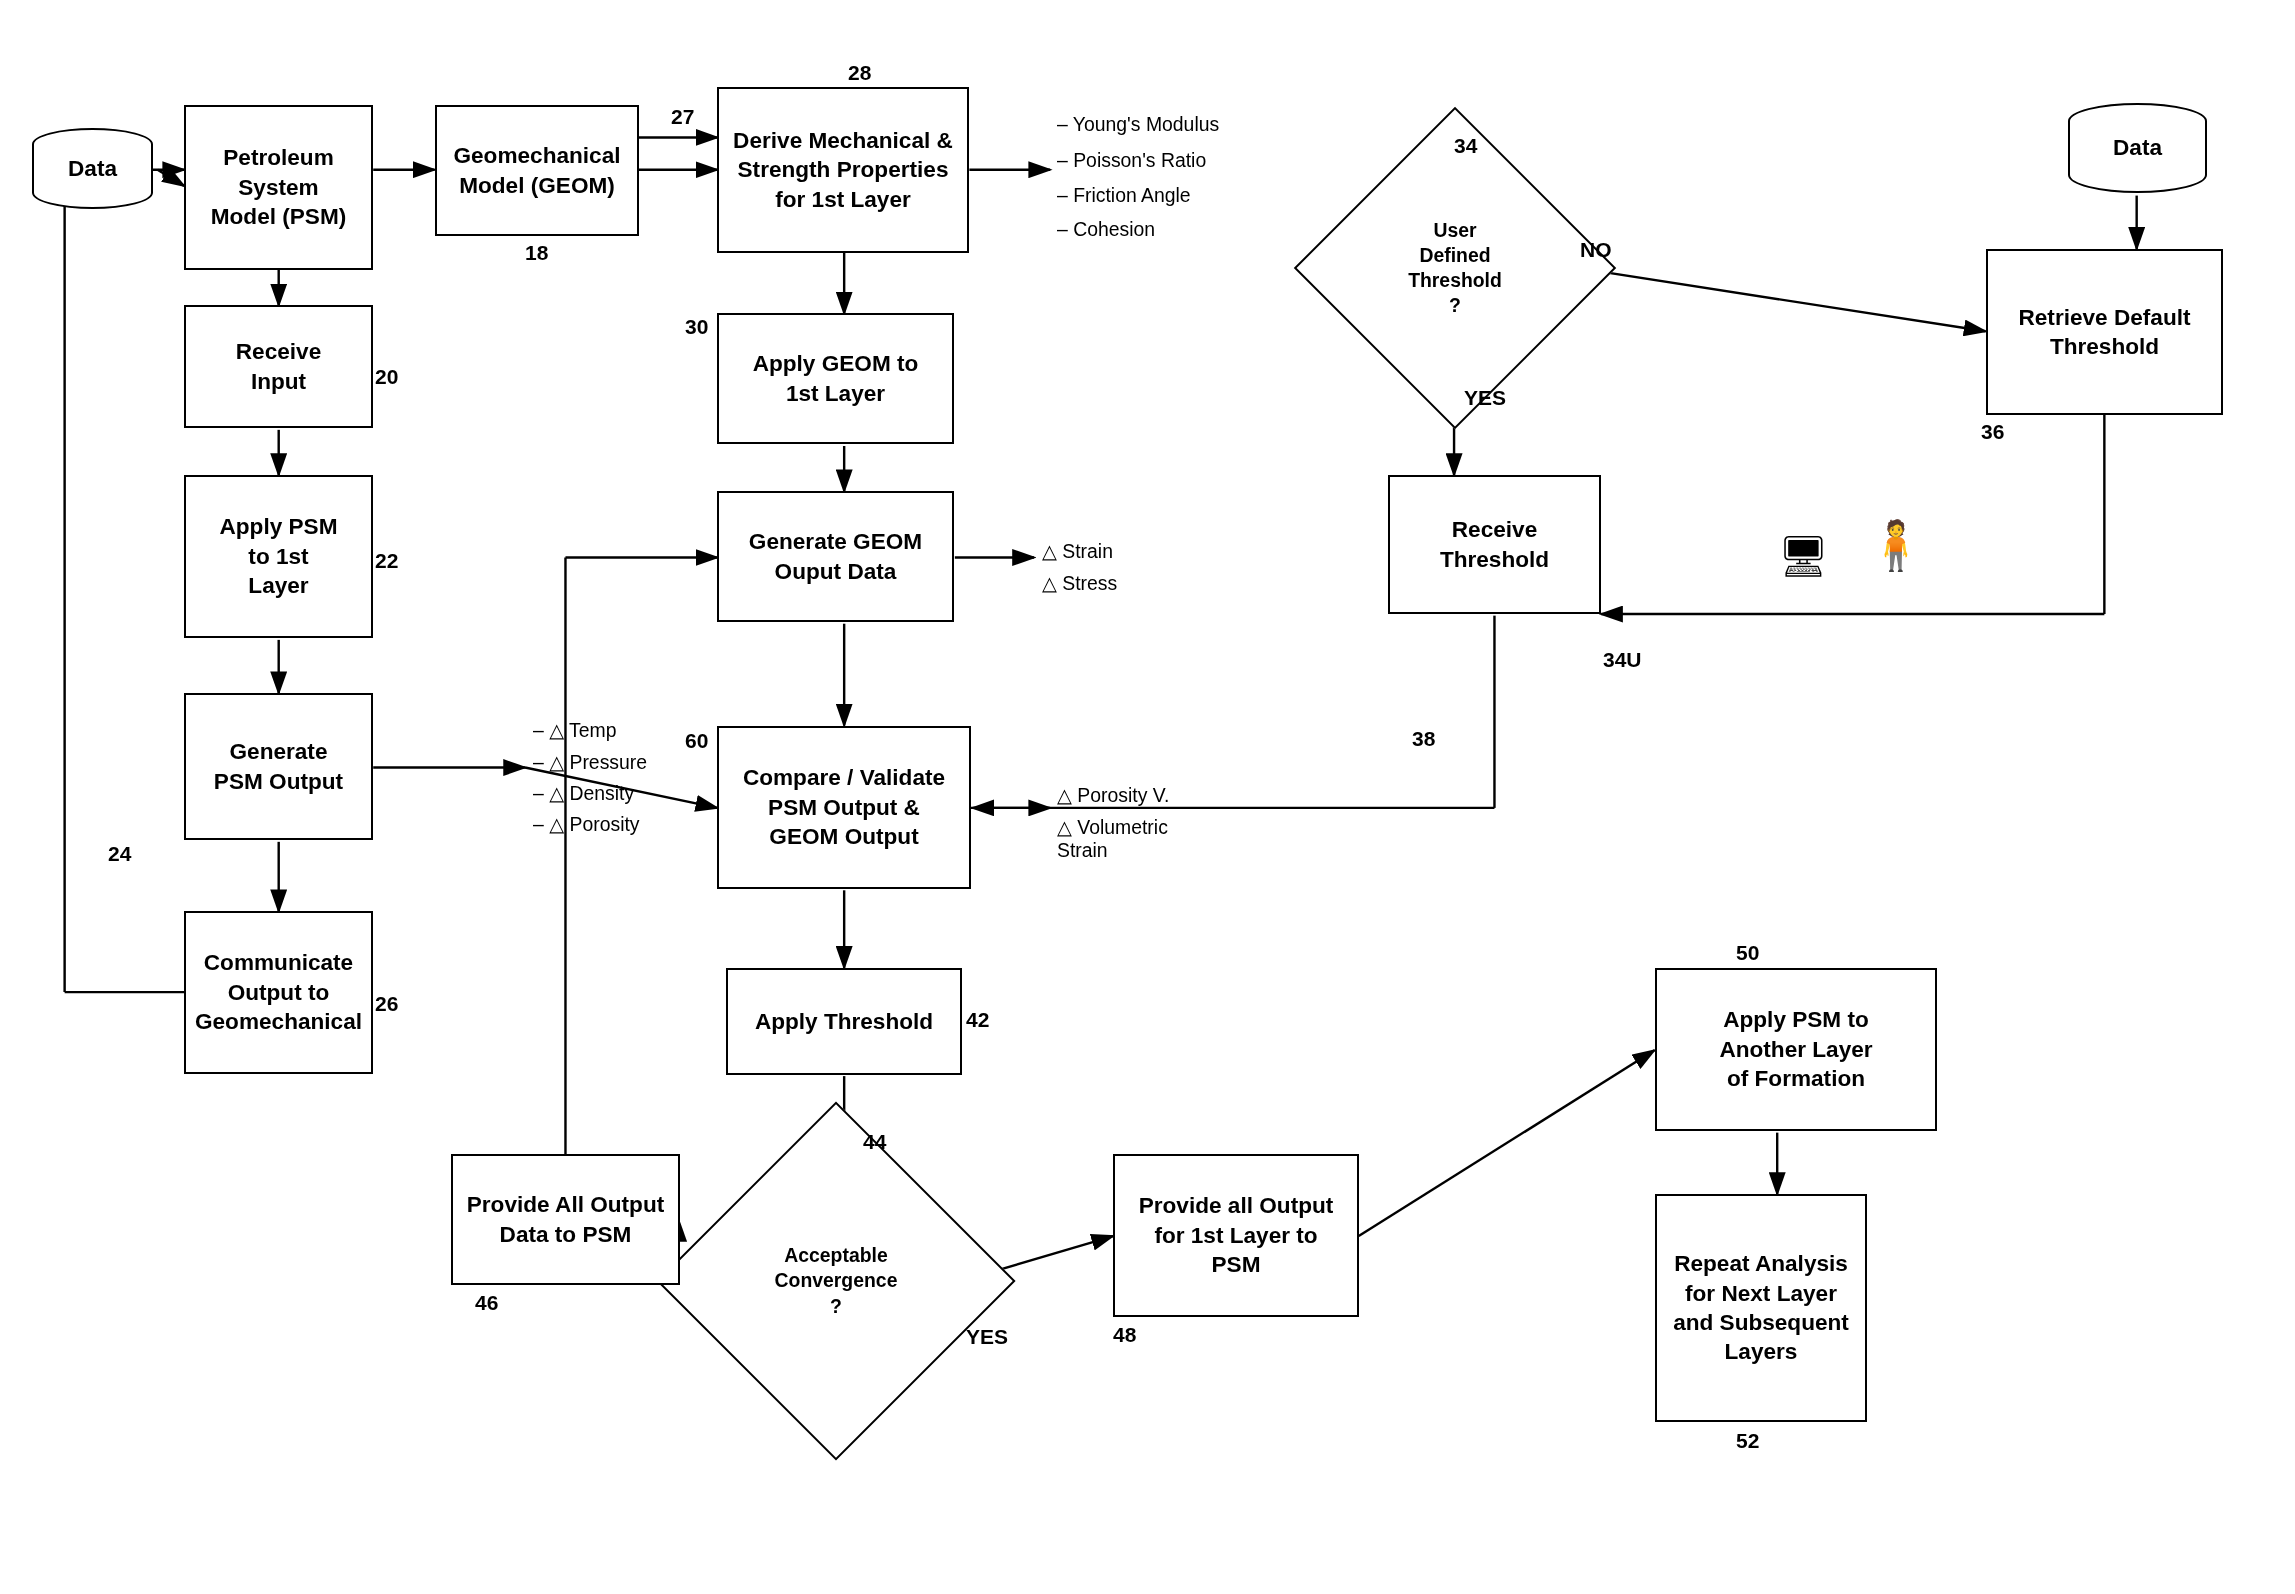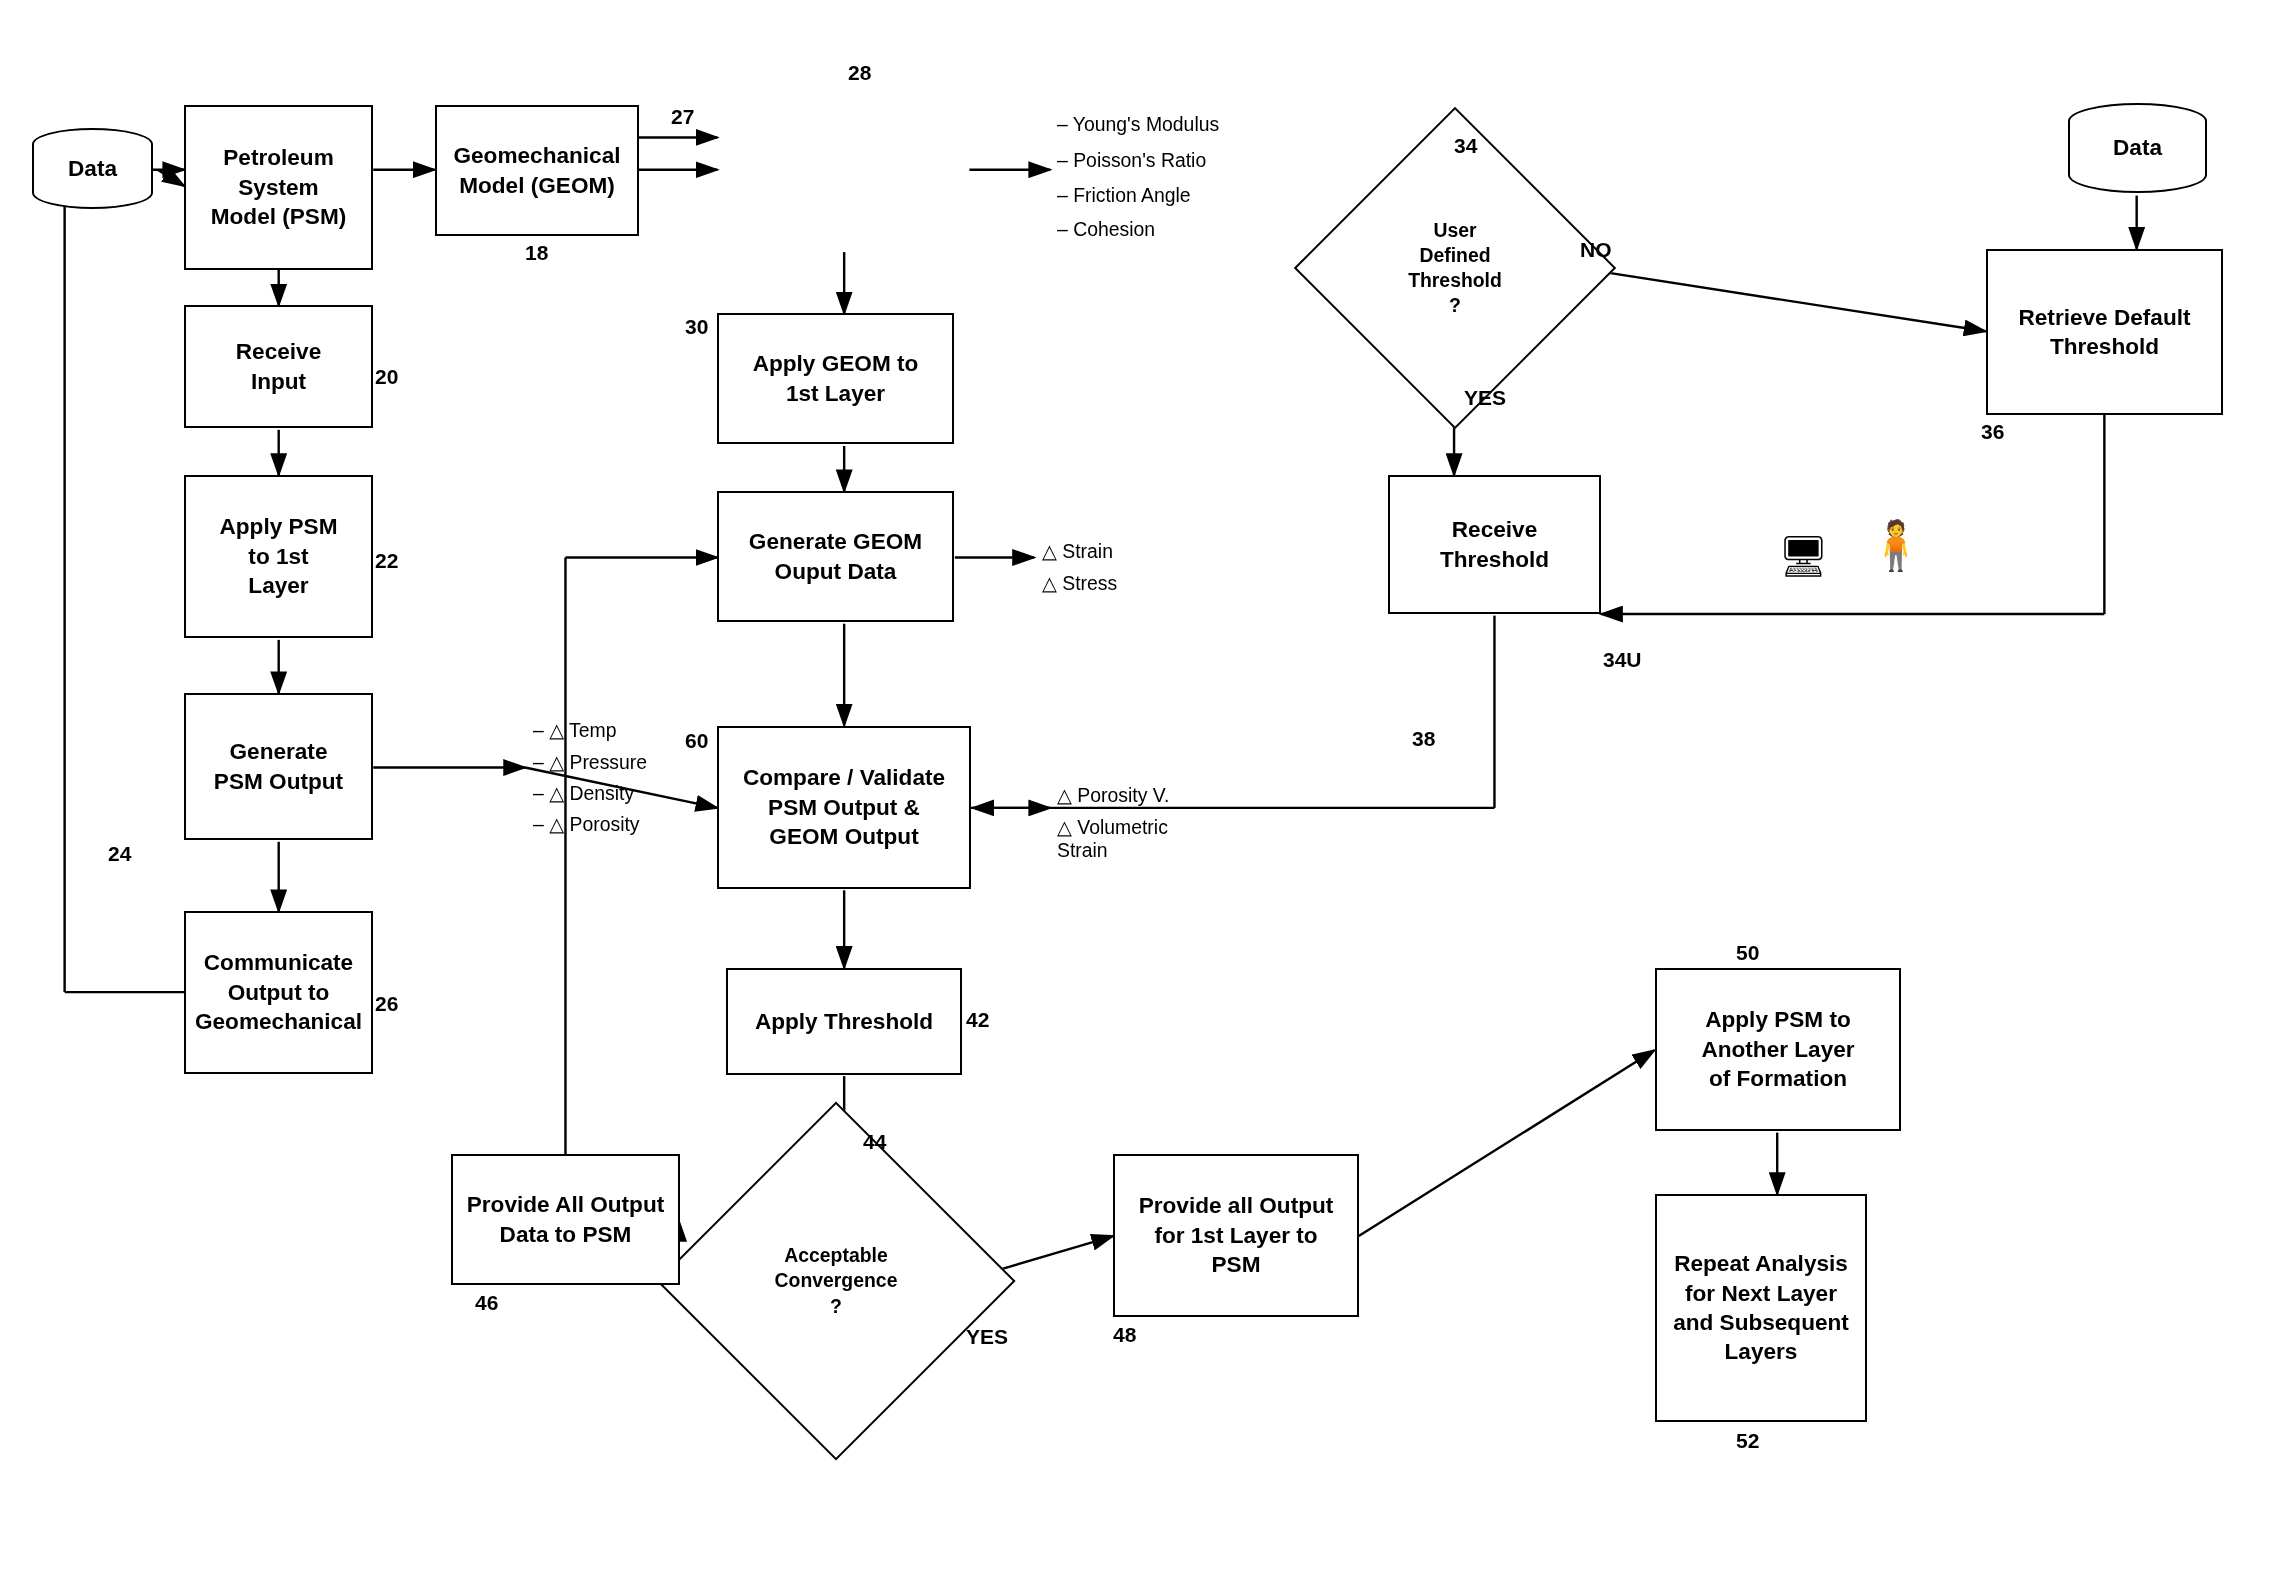--- a/index.html
+++ b/index.html
@@ -205,20 +205,25 @@
   </div>
 
   <div class="label" style="left:525px; top:241px;">
     <span>18</span>
   </div>
 
   <div class="label" style="left:671px; top:105px;">
     <span>27</span>
   </div>
 
+  <div class="box" style="left:717px; top:87px; width:252px; height:166px;">
+    <span style="white-space:pre-line;">Derive Mechanical &amp;
+Strength Properties
+for 1st Layer</span>
+  </div>
 
   <div class="label" style="left:848px; top:61px;">
     <span>28</span>
   </div>
 
   <div class="label-small" style="left:1057px; top:113px;">– Young's Modulus</div>
   <div class="label-small" style="left:1057px; top:149px;">– Poisson's Ratio</div>
   <div class="label-small" style="left:1057px; top:184px;">– Friction Angle</div>
   <div class="label-small" style="left:1057px; top:218px;">– Cohesion</div>
 
@@ -386,21 +391,21 @@
   <div class="box" style="left:1113px; top:1154px; width:246px; height:163px;">
     <span style="white-space:pre-line;">Provide all Output
 for 1st Layer to
 PSM</span>
   </div>
 
   <div class="label" style="left:1113px; top:1323px;">
     <span>48</span>
   </div>
 
-  <div class="box" style="left:1655px; top:968px; width:246px; height:163px;">
+  <div class="box" style="left:1655px; top:968px; width:282px; height:163px;">
     <span style="white-space:pre-line;">Apply PSM to
 Another Layer
 of Formation</span>
   </div>
 
   <div class="label" style="left:1736px; top:941px;">
     <span>50</span>
   </div>
 
   <div class="box" style="left:1655px; top:1194px; width:212px; height:228px;">

